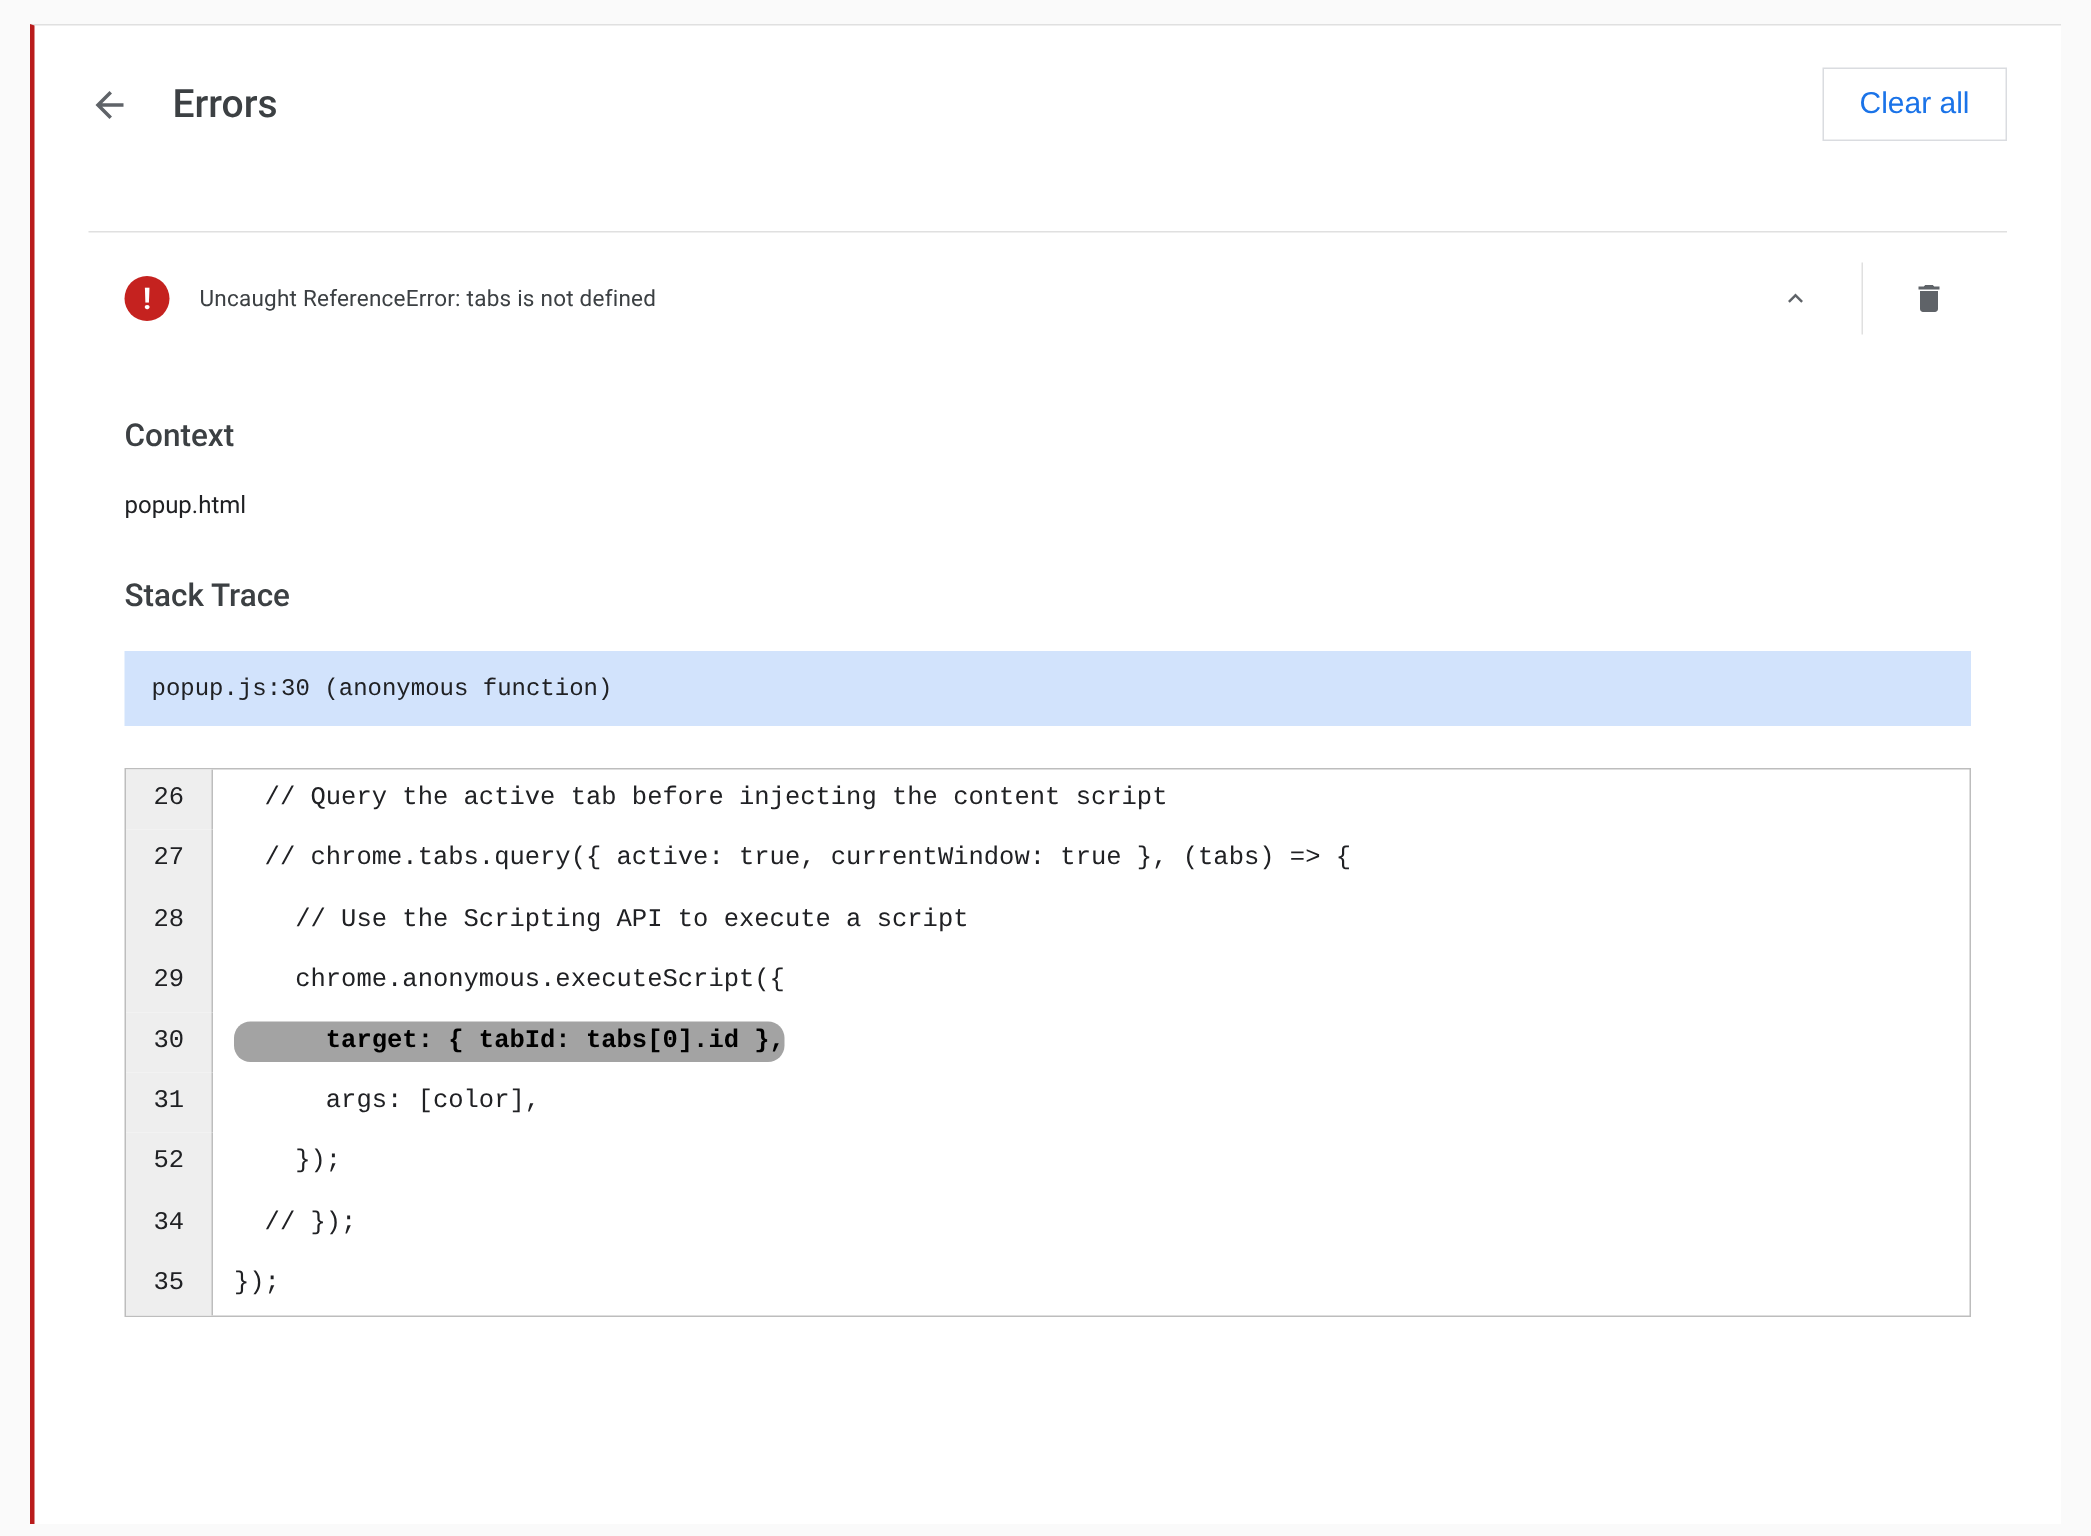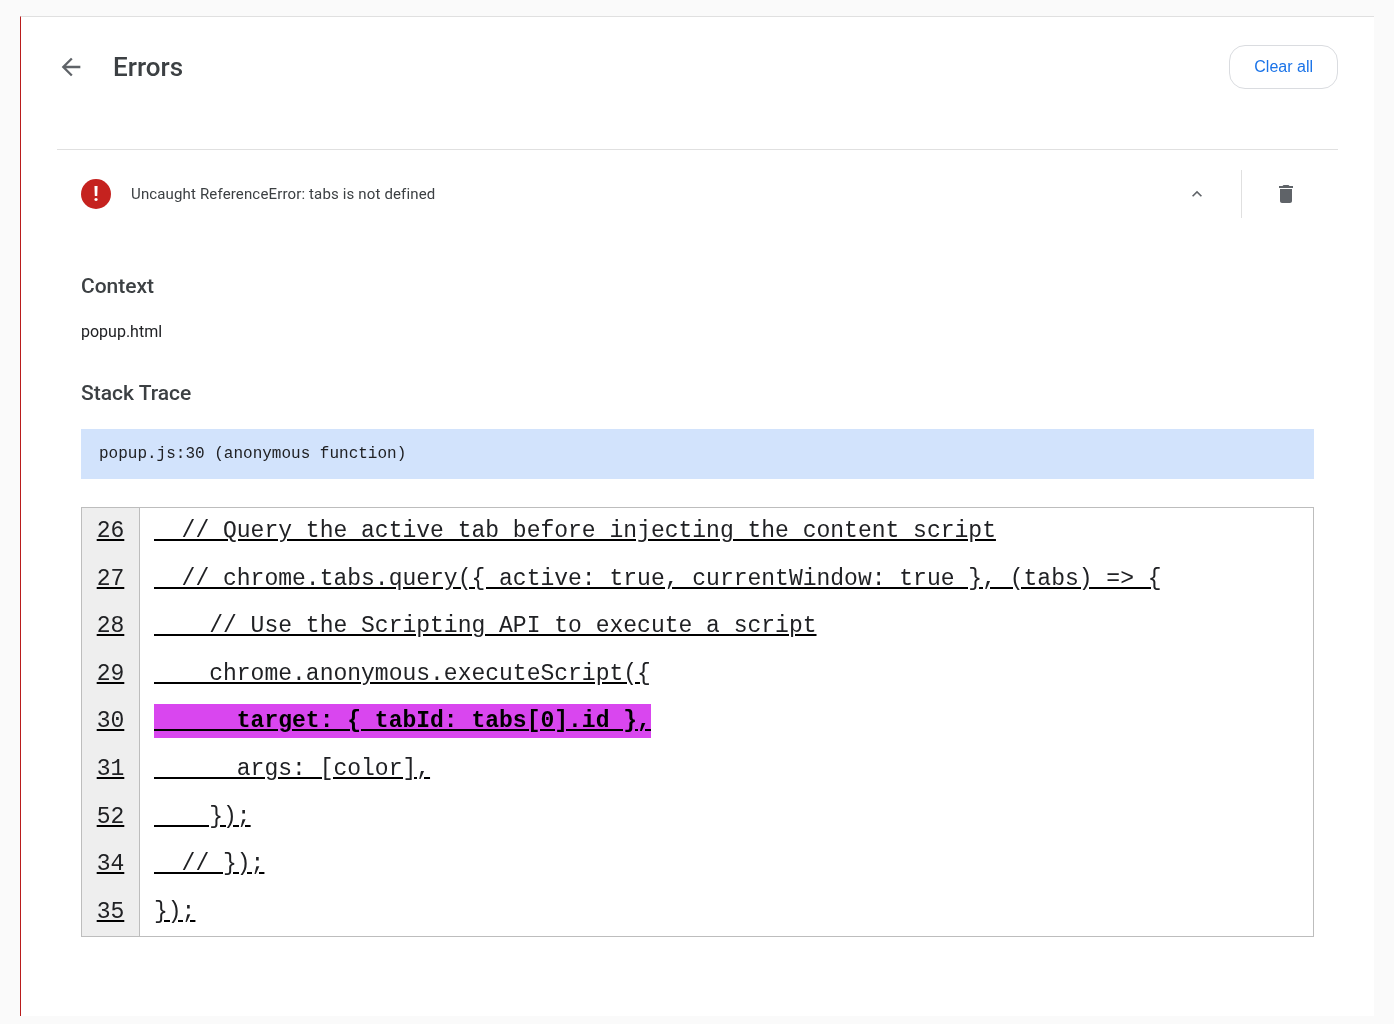--- a/index.html
+++ b/index.html
@@ -11,21 +11,21 @@
       font-family: 'Roboto', 'Segoe UI', Arial, sans-serif;
       background: #fafafa;
       padding: 0;
       width: 1394px;
       height: 1024px;
     }
     .page-container {
       background: #fff;
       margin: 16px 20px 0 20px;
       border-top: 1px solid #e0e0e0;
-      border-left: 1px solid #b91c1c;
+      border-left: 3px solid #b91c1c;
       height: 1000px;
     }
     .header {
       display: flex;
       align-items: center;
       padding: 28px 36px 28px 36px;
       justify-content: space-between;
     }
     .header-left {
       display: flex;
@@ -45,24 +45,24 @@
       height: 28px;
       fill: #5f6368;
     }
     .page-title {
       font-size: 26px;
       font-weight: 500;
       color: #3c4043;
     }
     .clear-all-button {
       border: 1px solid #dadce0;
-      border-radius: 16px;
+      border-radius: 0;
       background: #fff;
       color: #1a73e8;
-      font-size: 16px;
+      font-size: 20px;
       font-weight: 500;
       padding: 12px 24px;
       cursor: pointer;
       margin-left: 24px;
     }
     .error-card {
       margin: 32px 36px 0 36px;
       border-top: 1px solid #e0e0e0;
     }
     .error-header {
@@ -153,23 +153,22 @@
       font-size: 16px;
       color: #202124;
       margin-bottom: 28px;
     }
     .code-block {
       border: 1px solid #bdbdbd;
     }
     .code-row {
       display: flex;
       font-family: 'Courier New', monospace;
-      font-size: 23px;
+      font-size: 17px;
       line-height: 1.2;
-      text-decoration: underline;
     }
     .line-number {
       background: #eeeeee;
       border-right: 1px solid #bdbdbd;
       width: 58px;
       text-align: center;
       padding: 10px 0;
       color: #202124;
       flex-shrink: 0;
     }
@@ -186,22 +185,23 @@
       flex: 1;
       padding: 10px 14px;
     }
     .highlighted-row .code-content-inner {
       white-space: pre;
       color: #000;
       font-weight: bold;
       display: inline;
     }
     .highlighted-span {
-      background: #d946ef;
+      background: #a3a3a3;
       padding: 4px 0;
+      border-radius: 11px;
     }
   </style>
 </head>
 <body>
 
 <div class="page-container">
   <div class="header">
     <div class="header-left">
       <div class="back-button">
         <svg viewBox="0 0 24 24">

